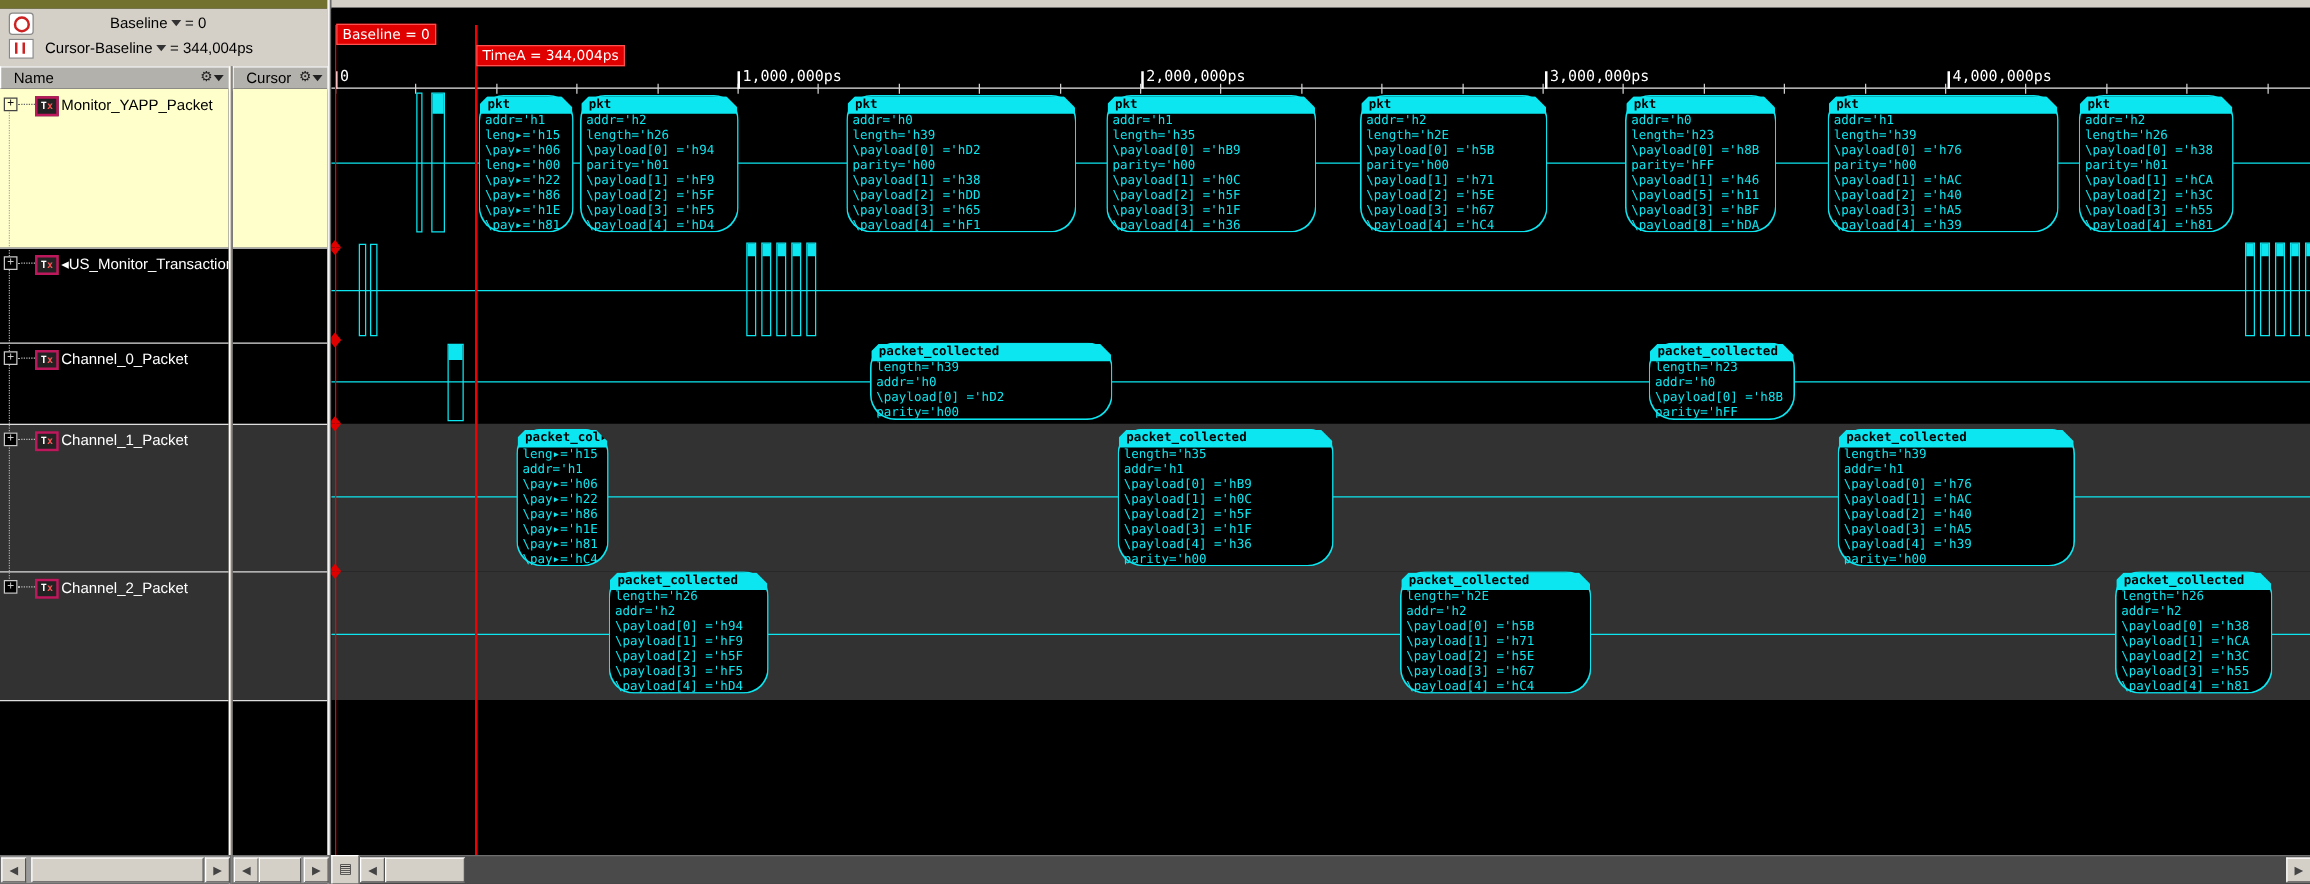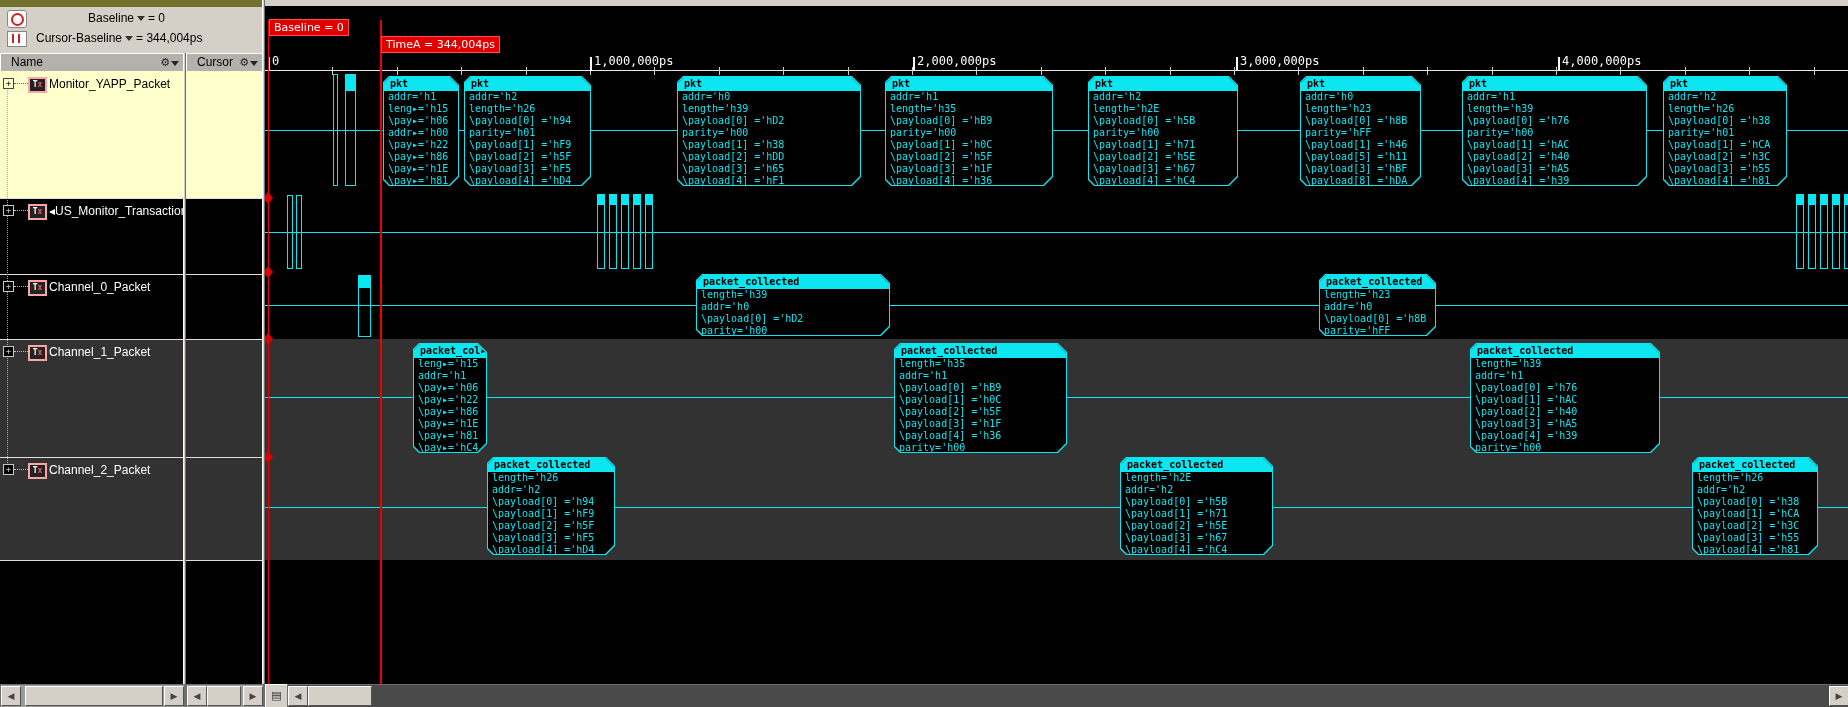--- a/index.html
+++ b/index.html
@@ -26,37 +26,37 @@
   #name-panel{left:0;top:71px;width:183px;height:613px;background:#000;overflow:hidden;}
   #cursor-panel{left:186px;top:71px;width:76px;height:613px;background:#000;overflow:hidden;}
   .vsep{position:absolute;background:#d4d0c8;border-left:1px solid #fff;border-right:1px solid #6e6e6e;}
   .row-stripe{position:absolute;left:0;width:100%;}
   .row-sep{position:absolute;left:0;width:100%;height:1px;background:#dedede;}
   .tree-item{position:absolute;left:0;width:100%;height:16px;font-size:12px;white-space:nowrap;}
   .plusbox{position:absolute;left:3px;top:2px;width:9px;height:9px;border:1px solid #c8c8c8;font:9px "DejaVu Sans Mono",monospace;line-height:8px;text-align:center;color:#c8c8c8;background:#000;}
   .tree-item.sel .plusbox{border-color:#444;color:#111;background:#ffffcc;}
   .dots{position:absolute;left:14px;top:7px;width:14px;border-top:1px dotted #bbb;}
   .tree-item.sel .dots{border-top-color:#666;}
-  .tx-icon{position:absolute;left:28px;top:1px;width:15px;height:12px;border:2px solid #fca5a5;background:#222;color:#fff;font:bold 8px "DejaVu Sans Mono",monospace;line-height:11px;text-align:center;}
+  .tx-icon{position:absolute;left:28px;top:1px;width:15px;height:12px;border:2px solid #be185d;background:#222;color:#fff;font:bold 8px "DejaVu Sans Mono",monospace;line-height:11px;text-align:center;}
   .tx-icon b{color:#ff5555;font-weight:bold;}
   .sig-label{position:absolute;left:49px;top:1px;color:#fff;}
   .tree-item.sel .sig-label{color:#000;}
   .tree-vline{position:absolute;left:7px;border-left:1px dotted #aaa;width:0;}
   
   #wave-panel{left:265px;top:6px;width:1583px;height:678px;background:#000;overflow:hidden;}
   .wave-stripe{position:absolute;left:0;width:100%;background:#323232;}
   .trace{position:absolute;height:1px;background:#0ce6f0;}
   .ruler-line{position:absolute;left:0;width:100%;height:1px;background:#e8e8e8;top:64px;}
   .tick-major{position:absolute;width:2px;height:14px;background:#fff;}
   .tick-minor{position:absolute;width:1px;height:8px;background:#d0d0d0;}
   .tick-label{position:absolute;color:#fff;font:12px "DejaVu Sans Mono",monospace;white-space:nowrap;}
   .flag{position:absolute;background:#e00000;border:1px solid #ff5050;color:#fff;font:11px "DejaVu Sans",sans-serif;padding:1px 4px;white-space:nowrap;z-index:30;}
   .cursor-line{position:absolute;width:2px;background:#f00000;z-index:25;}
   .tbox{position:absolute;background:#0ce6f0;z-index:10;}
-  .tbox,.tbox-in{clip-path:polygon(6px 0,calc(100% - 9px) 0,100% 9px,100% calc(100% - 9px),calc(100% - 9px) 100%,6px 100%,0 calc(100% - 6px),0 6px);}
+  .tbox,.tbox-in{clip-path:polygon(6px 0,calc(100% - 9px) 0,100% 9px,100% calc(100% - 9px),calc(100% - 9px) 100%,6px 100%,0 calc(100% - 6px),0 6px);border-radius:20px;}
   .tbox-in{position:absolute;inset:1px;background:#000;}
   .tbox-title{height:14px;background:#0ce6f0;color:#000;font:bold 10px "DejaVu Sans Mono",monospace;line-height:13px;padding:0 0 0 6px;white-space:pre;overflow:hidden;}
   .tbox-field{height:12px;color:#0ce6f0;font:10px "DejaVu Sans Mono",monospace;line-height:12px;padding-left:4px;white-space:pre;overflow:hidden;}
   .pulse{position:absolute;border:1px solid #0ce6f0;background:transparent;z-index:5;}
   .pulse .cap{position:absolute;left:0;top:0;width:100%;background:#0ce6f0;}
   .bowtie{position:absolute;z-index:28;width:0;height:0;}
   .bowtie.up{border-left:5px solid transparent;border-right:5px solid transparent;border-bottom:6px solid #e00000;}
   .bowtie.down{border-left:5px solid transparent;border-right:5px solid transparent;border-top:6px solid #e00000;}
   
   .sb{position:absolute;top:684px;height:22px;background:#9a9a9a;border:1px solid #6e6e6e;}
@@ -234,21 +234,21 @@
       </div>
       <div class="pulse" style="left:1579px;top:188px;width:6px;height:73px;">
         <div class="cap" style="height:10px;"></div>
       </div>
       <div class="tbox" style="left:118px;top:70px;width:76px;height:110px;">
         <div class="tbox-in">
           <div class="tbox-title">pkt</div>
           <div class="tbox-field">addr='h1</div>
           <div class="tbox-field">leng▸='h15</div>
           <div class="tbox-field">\pay▸='h06</div>
-          <div class="tbox-field">addr▸='h00</div>
+          <div class="tbox-field">leng▸='h00</div>
           <div class="tbox-field">\pay▸='h22</div>
           <div class="tbox-field">\pay▸='h86</div>
           <div class="tbox-field">\pay▸='h1E</div>
           <div class="tbox-field">\pay▸='h81</div>
         </div>
       </div>
       <div class="tbox" style="left:199px;top:70px;width:127px;height:110px;">
         <div class="tbox-in">
           <div class="tbox-title">pkt</div>
           <div class="tbox-field">addr='h2</div>

